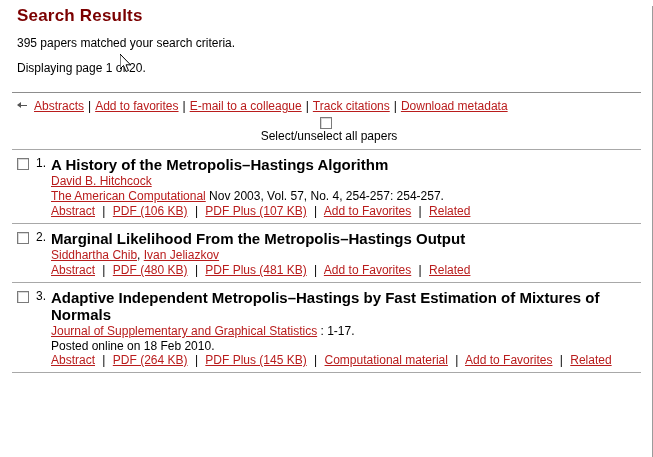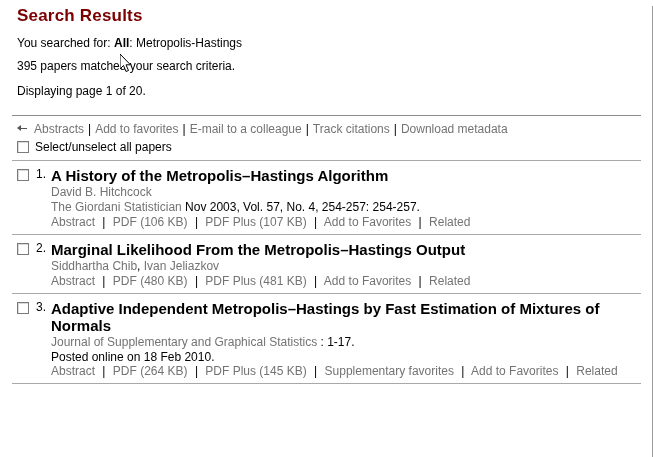--- a/index.html
+++ b/index.html
@@ -85,32 +85,34 @@
   }
   .arrow-icon::after {
     content: "";
     position: absolute;
     left: 0px; top: 2px;
     border-top: 3px solid transparent;
     border-bottom: 3px solid transparent;
     border-right: 4px solid #555;
   }
   a.link {
-    color: #737373;
+    color: #b91c1c;
+    text-decoration: underline;
     cursor: pointer;
   }
   .divider {
     color: #000;
     margin: 0 4px;
   }
 
   .selectall-row {
     display: flex;
     align-items: center;
     margin: 0 0 6px 5px;
+    flex-direction: column;
   }
   .cb {
     width: 12px;
     height: 12px;
     border: 1px solid #7a7a7a;
     background: #ffffff;
     display: inline-block;
     flex: none;
     margin-right: 6px;
     box-shadow: inset 1px 1px 0 #d9d9d9;
@@ -155,23 +157,20 @@
   }
   .cursor svg { display: block; }
 </style>
 </head>
 <body>
 
 <div class="page">
 
   <h1 class="title">Search Results</h1>
 
-  <div class="line searched">
-    <span>You searched for: </span><span class="bold">All</span><span>: Metropolis-Hastings</span>
-  </div>
 
   <div class="line matched">395 papers matched your search criteria.</div>
 
   <div class="line displaying">Displaying page 1 of 20.</div>
 
   <hr class="sep">
 
   <div class="actionbar">
     <span class="arrow-icon"></span>
     <a class="link">Abstracts</a>
@@ -194,21 +193,21 @@
 
   <div class="result result-block">
     <span class="cb"></span>
     <span class="result-num">1.</span>
     <div class="result-body">
       <div class="result-title">A History of the Metropolis–Hastings Algorithm</div>
       <div class="authors">
         <a class="link">David B. Hitchcock</a>
       </div>
       <div class="journal-line">
-        <a class="link">The Giordani Statistician</a><span> Nov 2003, Vol. 57, No. 4, 254-257: 254-257.</span>
+        <a class="link">The American Computational</a><span> Nov 2003, Vol. 57, No. 4, 254-257: 254-257.</span>
       </div>
       <div class="links-line">
         <a class="link">Abstract</a>
         <span class="divider">|</span>
         <a class="link">PDF (106 KB)</a>
         <span class="divider">|</span>
         <a class="link">PDF Plus (107 KB)</a>
         <span class="divider">|</span>
         <a class="link">Add to Favorites</a>
         <span class="divider">|</span>
@@ -252,21 +251,21 @@
         <a class="link">Journal of Supplementary and Graphical Statistics</a><span> : 1-17.</span>
       </div>
       <div class="posted-line">Posted online on 18 Feb 2010.</div>
       <div class="links-line">
         <a class="link">Abstract</a>
         <span class="divider">|</span>
         <a class="link">PDF (264 KB)</a>
         <span class="divider">|</span>
         <a class="link">PDF Plus (145 KB)</a>
         <span class="divider">|</span>
-        <a class="link">Supplementary favorites</a>
+        <a class="link">Computational material</a>
         <span class="divider">|</span>
         <a class="link">Add to Favorites</a>
         <span class="divider">|</span>
         <a class="link">Related</a>
       </div>
     </div>
   </div>
 
   <hr class="sep thin">
 

